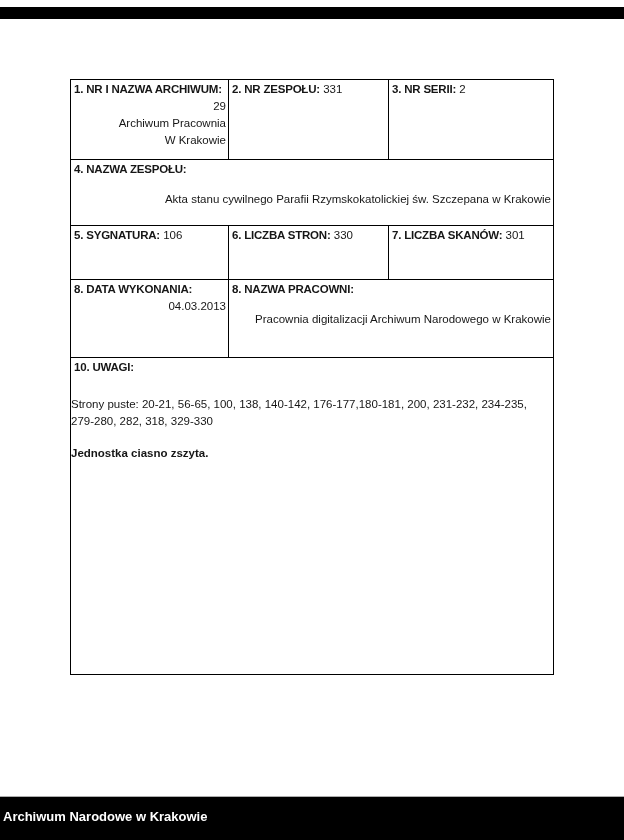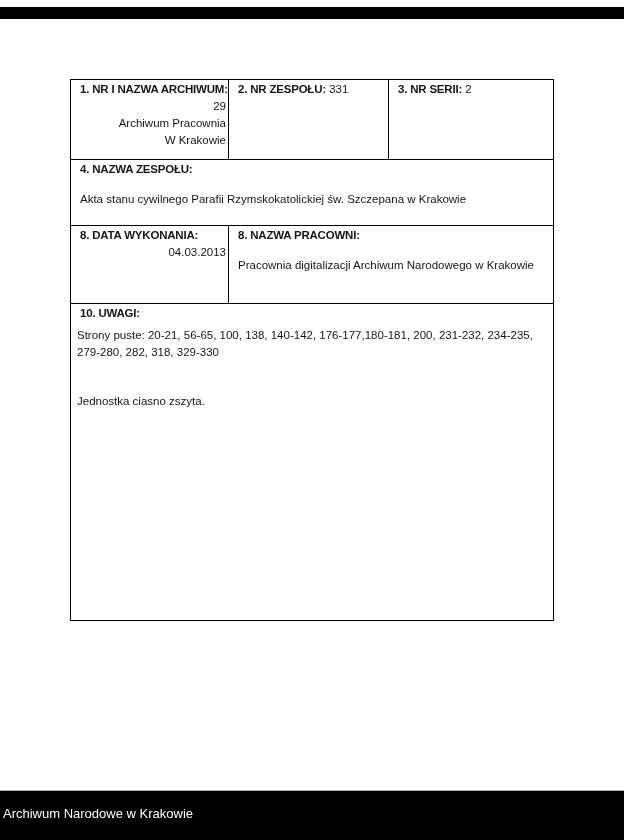--- a/index.html
+++ b/index.html
@@ -27,54 +27,55 @@
     position: absolute;
     top: 79px;
     left: 70px;
     width: 483px;
     border-collapse: collapse;
     table-layout: fixed;
   }
   table.form td {
     border: 1.5px solid #000000;
     vertical-align: top;
-    padding: 1px 2px 0 9px;
+    padding: 1px 2px 0 3px;
     font-size: 11.5px;
     line-height: 17px;
     overflow: hidden;
   }
   .lbl {
     font-weight: bold;
     letter-spacing: -0.2px;
     white-space: nowrap;
   }
   .center { text-align: right; }
   .body-center {
-    text-align: left;
+    text-align: right;
     margin-top: 13px;
   }
   .uwagi-par {
-    margin-top: 5px;
+    margin-top: 20px;
     margin-left: -3px;
   }
   .note-par {
-    margin-top: 32px;
+    margin-top: 15px;
     margin-left: -3px;
+    font-weight: bold;
   }
   .footer {
     position: absolute;
     left: 0;
     bottom: 0;
     width: 624px;
-    height: 50px;
+    height: 44px;
     box-sizing: border-box;
     background: #000000;
     border-top: 1px solid #adadad;
     color: #ffffff;
-    font-weight: normal;
+    font-weight: bold;
     font-size: 13px;
     display: flex;
     align-items: center;
     padding-left: 3px;
     padding-bottom: 5px;
   }
 </style>
 </head>
 <body>
 
@@ -102,20 +103,34 @@
       <span class="lbl">3. NR SERII:</span>
       <span>2</span>
     </td>
   </tr>
   <tr style="height:66px">
     <td colspan="3">
       <div class="lbl">4. NAZWA ZESPOŁU:</div>
       <div class="body-center">Akta stanu cywilnego Parafii Rzymskokatolickiej św. Szczepana w Krakowie</div>
     </td>
   </tr>
+  <tr style="height:54px">
+    <td>
+      <span class="lbl">5. SYGNATURA:</span>
+      <span>106</span>
+    </td>
+    <td>
+      <span class="lbl">6. LICZBA STRON:</span>
+      <span>330</span>
+    </td>
+    <td>
+      <span class="lbl">7. LICZBA SKANÓW:</span>
+      <span>301</span>
+    </td>
+  </tr>
   <tr style="height:78px">
     <td>
       <div class="lbl">8. DATA WYKONANIA:</div>
       <div class="center">04.03.2013</div>
     </td>
     <td colspan="2">
       <div class="lbl">8. NAZWA PRACOWNI:</div>
       <div class="body-center">Pracownia digitalizacji Archiwum Narodowego w Krakowie</div>
     </td>
   </tr>

